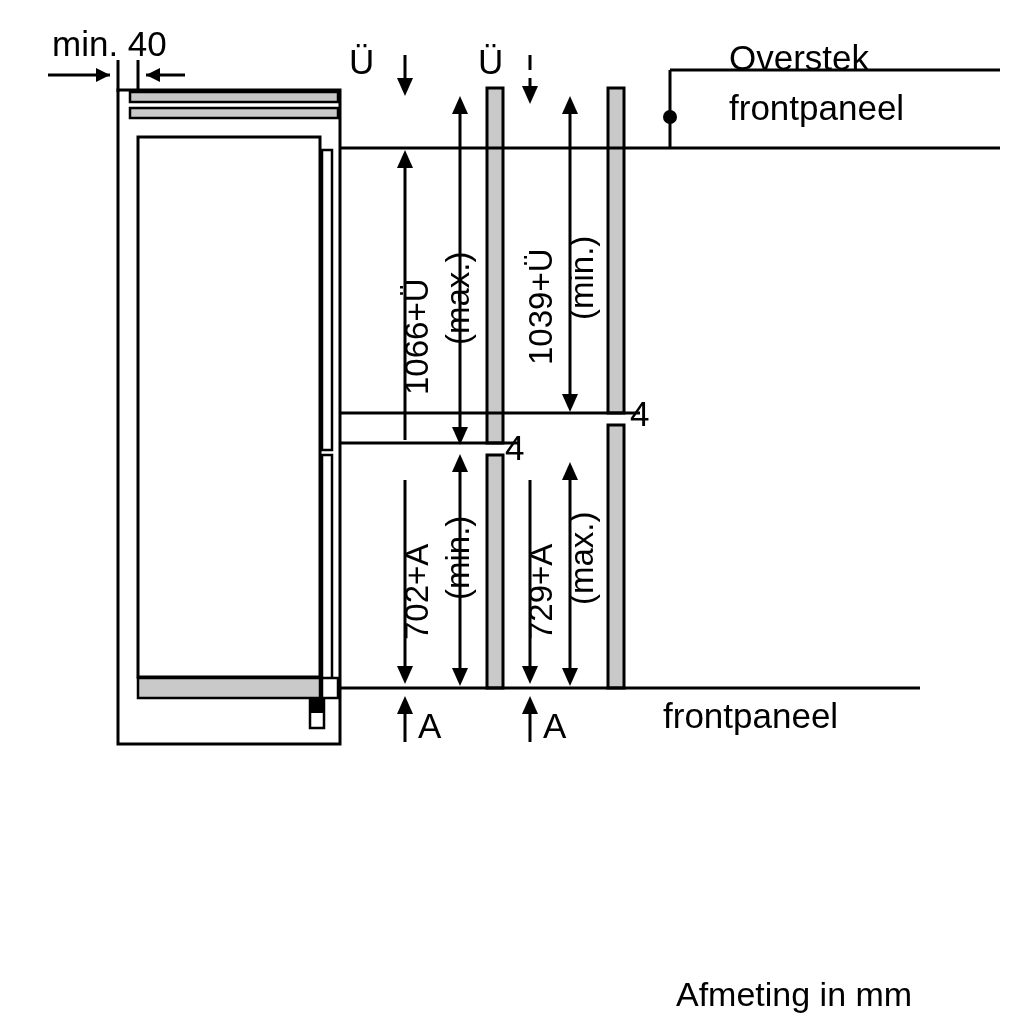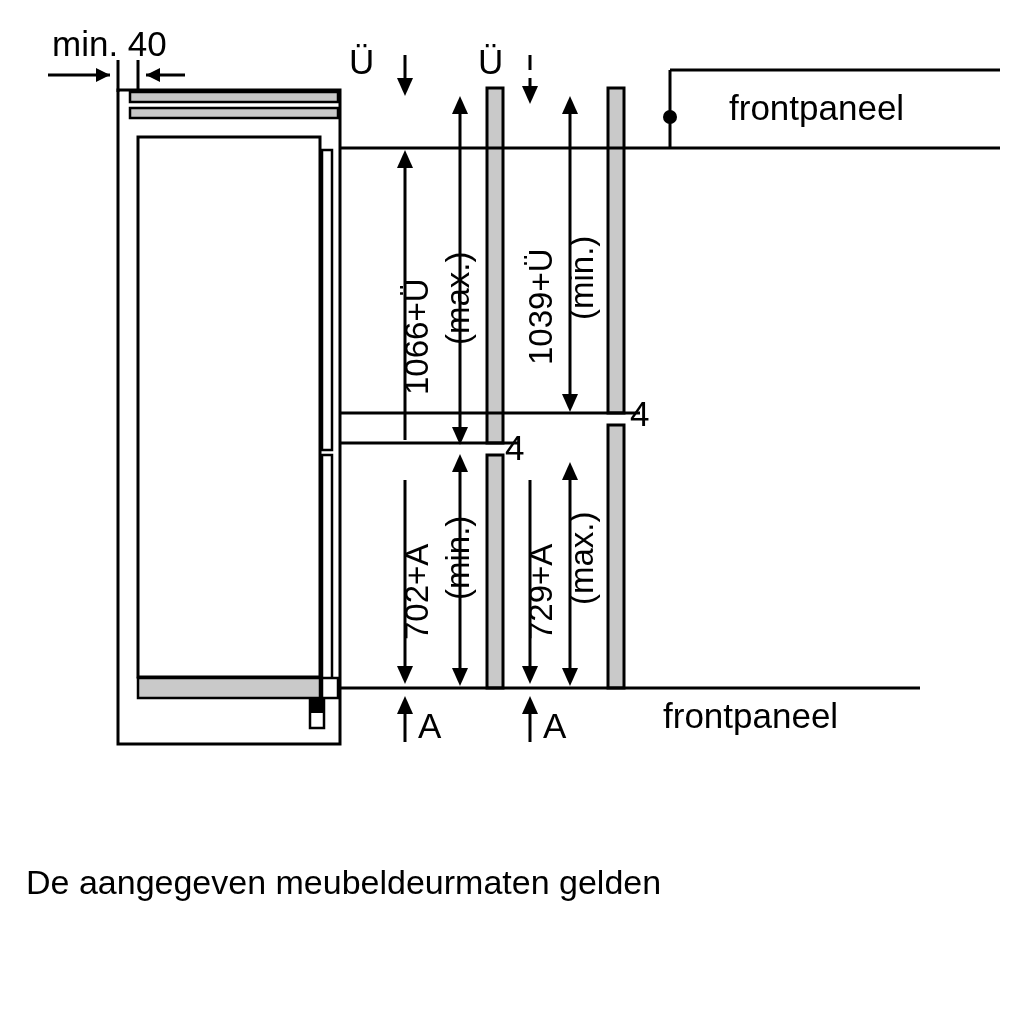--- a/index.html
+++ b/index.html
@@ -153,20 +153,21 @@
     </g>
 
   </svg>
 
   <span class="txt lbl-big" style="left:52px; top:26px;">min. 40</span>
 
   <span class="txt lbl-big" style="left:349px; top:44px;">Ü</span>
 
   <span class="txt lbl-big" style="left:478px; top:44px;">Ü</span>
 
+  <span class="txt lbl-big" style="left:729px; top:40px;">Overstek</span>
   <span class="txt lbl-big" style="left:729px; top:90px;">frontpaneel</span>
 
   <span class="vtxt lbl-dim" style="left:400px; top:395px; transform: rotate(-90deg);">1066+Ü</span>
   <span class="vtxt lbl-dim" style="left:441px; top:345px; transform: rotate(-90deg);">(max.)</span>
 
   <span class="vtxt lbl-dim" style="left:524px; top:365px; transform: rotate(-90deg);">1039+Ü</span>
   <span class="vtxt lbl-dim" style="left:565px; top:320px; transform: rotate(-90deg);">(min.)</span>
 
   <span class="vtxt lbl-dim" style="left:400px; top:640px; transform: rotate(-90deg);">702+A</span>
   <span class="vtxt lbl-dim" style="left:441px; top:600px; transform: rotate(-90deg);">(min.)</span>
@@ -175,15 +176,15 @@
   <span class="vtxt lbl-dim" style="left:565px; top:605px; transform: rotate(-90deg);">(max.)</span>
 
   <span class="txt lbl-big" style="left:505px; top:430px;">4</span>
   <span class="txt lbl-big" style="left:630px; top:396px;">4</span>
 
   <span class="txt lbl-big" style="left:418px; top:708px;">A</span>
   <span class="txt lbl-big" style="left:543px; top:708px;">A</span>
 
   <span class="txt lbl-big" style="left:663px; top:698px;">frontpaneel</span>
 
-  <span class="note note-txt" style="left:26px; top:862px;">De aangegeven meubeldeurmaten gelden</span>
+  <span class="note note-txt" style="left:676px; top:974px;">Afmeting in mm</span>
 
 </div>
 
 </body></html>

